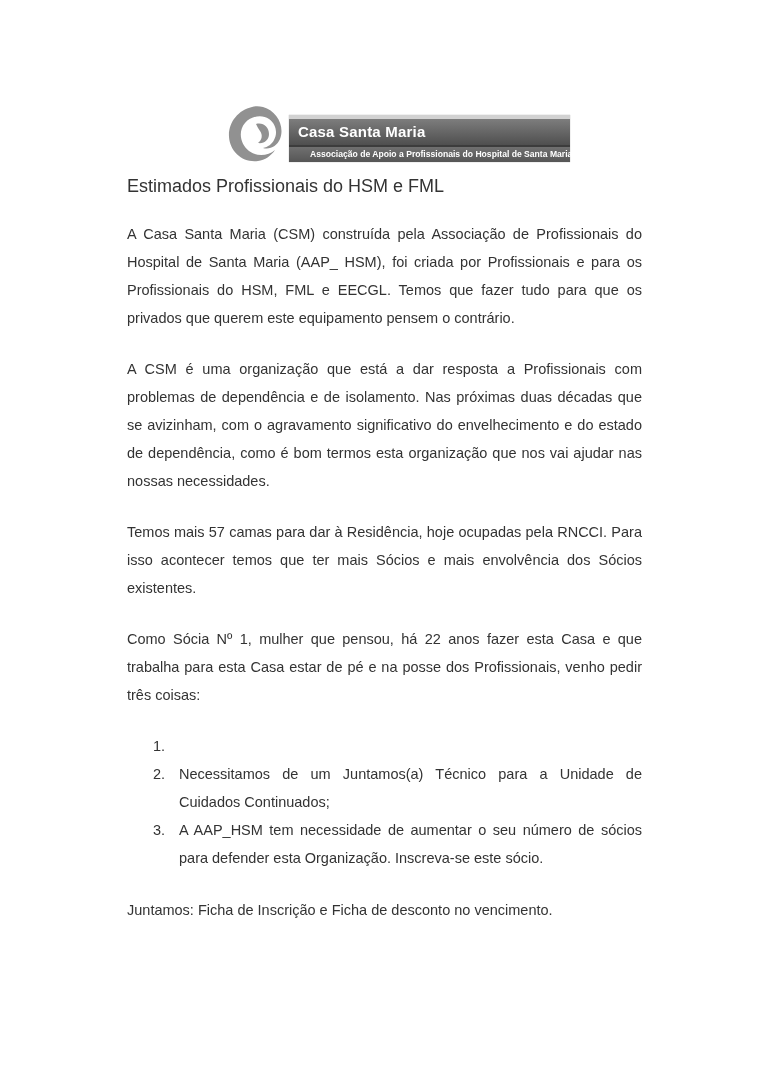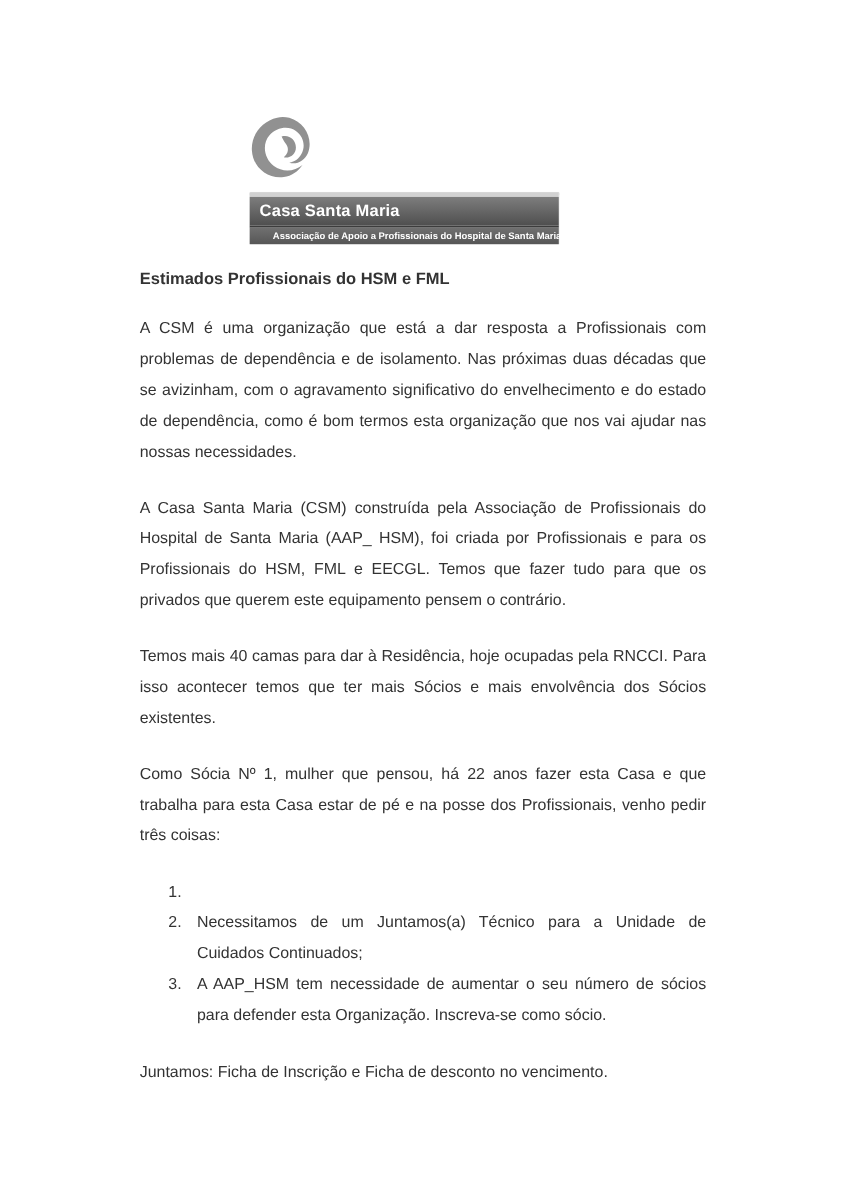--- a/index.html
+++ b/index.html
@@ -15,21 +15,20 @@
     position: relative;
     width: 768px;
     height: 1086px;
     padding: 0 126px 0 127px;
   }
   
   .header {
     display: flex;
     align-items: flex-start;
     margin: 104px 0 0 100px;
-    flex-direction: column;
   }
   .logo { width: 56px; height: 60px; flex: 0 0 auto; margin-right: 6px; }
   .banner {
     width: 281px;
     margin-top: 11px;
     box-shadow: 0 0 1px rgba(0,0,0,.35);
   }
   .banner-topstrip { height: 4px; background: #d2d2d2; }
   .banner-main {
     height: 26px;
@@ -54,23 +53,23 @@
     white-space: nowrap;
   }
   
   .doc-title {
     margin-top: 16px;
     text-align: center;
     font-weight: bold;
     font-size: 15px;
   }
   .salutation {
-    margin-top: 23px;
-    font-weight: bold;
-    font-size: 15px;
+    margin-top: 12px;
+    font-weight: normal;
+    font-size: 18px;
   }
   .para {
     margin-top: 23px;
     font-size: 14.5px;
     line-height: 28px;
     text-align: justify;
   }
   .list { margin-top: 23px; }
   .list-item {
     display: flex;
@@ -106,34 +105,34 @@
     <div class="banner">
       <div class="banner-topstrip"></div>
       <div class="banner-main">Casa Santa Maria</div>
       <div class="banner-divider"></div>
       <div class="banner-sub">Associação de Apoio a Profissionais do Hospital de Santa Maria</div>
     </div>
   </div>
 
   <div class="salutation">Estimados Profissionais do HSM e FML</div>
 
+  <p class="para">A Casa Santa Maria (CSM) construída pela Associação de Profissionais do Hospital de Santa Maria (AAP_ HSM), foi criada por Profissionais e para os Profissionais do HSM, FML e EECGL. Temos que fazer tudo para que os privados que querem este equipamento pensem o contrário.</p>
   <p class="para">A CSM é uma organização que está a dar resposta a Profissionais com problemas de dependência e de isolamento. Nas próximas duas décadas que se avizinham, com o agravamento significativo do envelhecimento e do estado de dependência, como é bom termos esta organização que nos vai ajudar nas nossas necessidades.</p>
-  <p class="para">A Casa Santa Maria (CSM) construída pela Associação de Profissionais do Hospital de Santa Maria (AAP_ HSM), foi criada por Profissionais e para os Profissionais do HSM, FML e EECGL. Temos que fazer tudo para que os privados que querem este equipamento pensem o contrário.</p>
-  <p class="para">Temos mais 40 camas para dar à Residência, hoje ocupadas pela RNCCI. Para isso acontecer temos que ter mais Sócios e mais envolvência dos Sócios existentes.</p>
+  <p class="para">Temos mais 57 camas para dar à Residência, hoje ocupadas pela RNCCI. Para isso acontecer temos que ter mais Sócios e mais envolvência dos Sócios existentes.</p>
   <p class="para">Como Sócia Nº 1, mulher que pensou, há 22 anos fazer esta Casa e que trabalha para esta Casa estar de pé e na posse dos Profissionais, venho pedir três coisas:</p>
 
   <div class="list">
     <div class="list-item">
       <span class="list-num">1.</span>
     </div>
     <div class="list-item">
       <span class="list-num">2.</span>
       <span class="list-text">Necessitamos de um Juntamos(a) Técnico para a Unidade de Cuidados Continuados;</span>
     </div>
     <div class="list-item">
       <span class="list-num">3.</span>
-      <span class="list-text">A AAP_HSM tem necessidade de aumentar o seu número de sócios para defender esta Organização. Inscreva-se como sócio.</span>
+      <span class="list-text">A AAP_HSM tem necessidade de aumentar o seu número de sócios para defender esta Organização. Inscreva-se este sócio.</span>
     </div>
   </div>
 
   <p class="closing">Juntamos: Ficha de Inscrição e Ficha de desconto no vencimento.</p>
 
 </div>
 
 </body></html>

